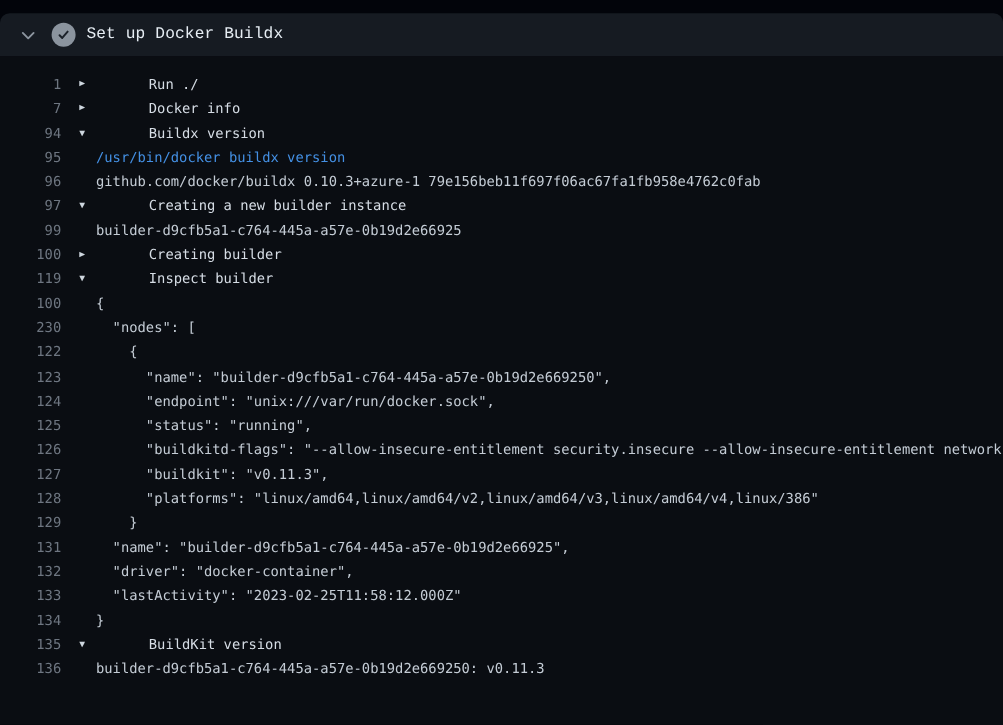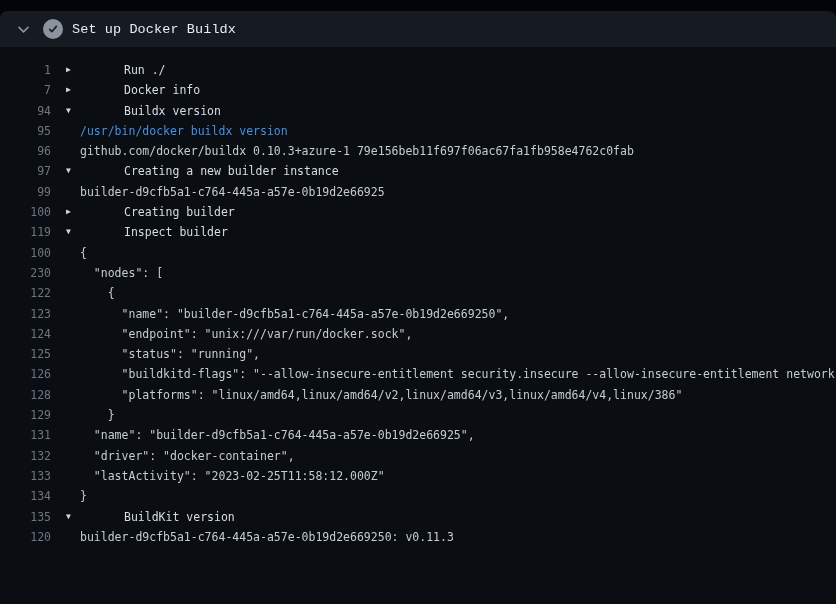--- a/index.html
+++ b/index.html
@@ -175,20 +175,25 @@
     <a class="num">125</a>
     <span class="chev"></span>
     <span class="text">      "status": "running",</span>
   </div>
     <div class="log-row output">
     <a class="num">126</a>
     <span class="chev"></span>
     <span class="text">      "buildkitd-flags": "--allow-insecure-entitlement security.insecure --allow-insecure-entitlement network.host",</span>
   </div>
     <div class="log-row output">
+    <a class="num">127</a>
+    <span class="chev"></span>
+    <span class="text">      "buildkit": "v0.11.3",</span>
+  </div>
+    <div class="log-row output">
     <a class="num">128</a>
     <span class="chev"></span>
     <span class="text">      "platforms": "linux/amd64,linux/amd64/v2,linux/amd64/v3,linux/amd64/v4,linux/386"</span>
   </div>
     <div class="log-row output">
     <a class="num">129</a>
     <span class="chev"></span>
     <span class="text">    }</span>
   </div>
     <div class="log-row output">
@@ -210,17 +215,17 @@
     <a class="num">134</a>
     <span class="chev"></span>
     <span class="text">}</span>
   </div>
     <div class="log-row group">
     <a class="num">135</a>
     <span class="chev">▼</span>
     <span class="text">BuildKit version</span>
   </div>
     <div class="log-row output">
-    <a class="num">120</a>
+    <a class="num">136</a>
     <span class="chev"></span>
     <span class="text">builder-d9cfb5a1-c764-445a-a57e-0b19d2e669250: v0.11.3</span>
   </div>
   </div>
 
 </body></html>

